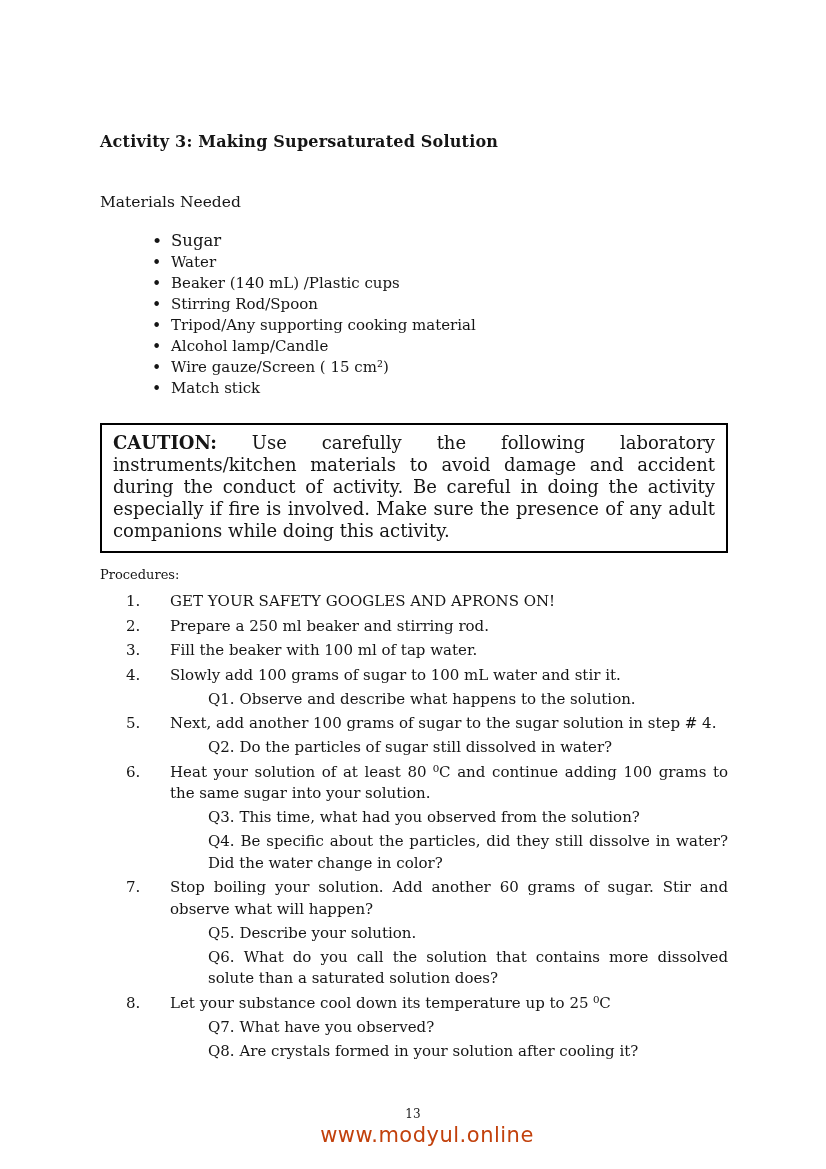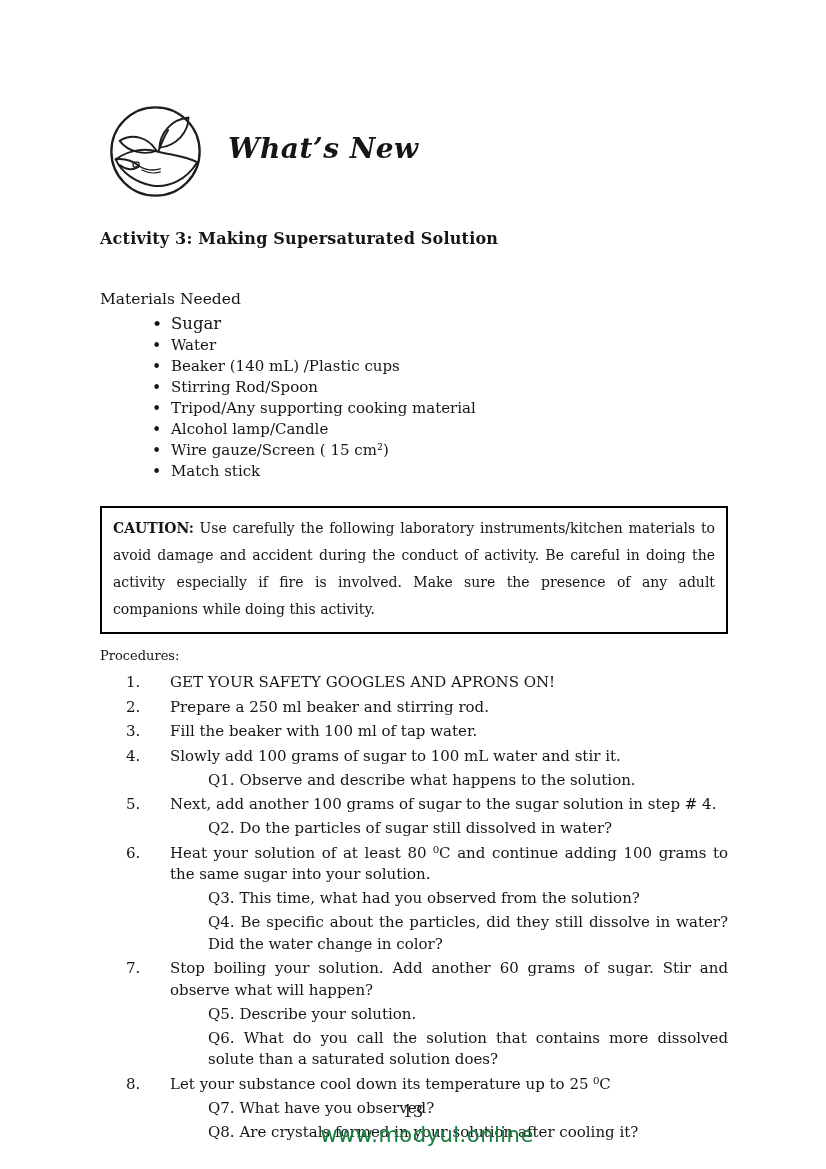--- a/index.html
+++ b/index.html
@@ -39,21 +39,21 @@
     font-weight: bold;
     letter-spacing: 0.2px;
   }
   
   .materials-heading {
     margin-top: 42px;
     font-size: 15.5px;
   }
   ul.materials {
     list-style: none;
-    margin: 5px 0 0 0;
+    margin: 19px 0 0 0;
     padding: 0 0 0 52px;
   }
   ul.materials li {
     position: relative;
     padding-left: 19px;
     font-size: 15px;
     line-height: 21px;
   }
   ul.materials li.lg { font-size: 16.5px; line-height: 22px; }
   ul.materials li::before {
@@ -63,22 +63,22 @@
     top: 0;
     font-size: 1.05em;
   }
   
   .caution-box {
     margin-top: 24px;
     border: 2px solid #000;
     padding: 7px 11px 9px 11px;
   }
   .caution-text {
-    font-size: 14px;
-    line-height: 27px;
+    font-size: 18px;
+    line-height: 22px;
     text-align: justify;
   }
   .caution-label { font-weight: bold; }
   
   .procedures-heading {
     margin-top: 14px;
     font-size: 13px;
   }
   .steps {
     margin-top: 9px;
@@ -107,61 +107,37 @@
   .question:last-child { margin-bottom: 0; }
   
   .footer {
     position: absolute;
     left: 0;
     right: 0;
     bottom: 22px;
     text-align: center;
   }
   .page-number {
-    font-size: 16px;
+    font-size: 12px;
     color: #1a1a1a;
   }
   .watermark {
     margin-top: 2px;
     font-family: "DejaVu Sans", sans-serif;
     font-size: 21px;
     letter-spacing: 0.5px;
-    color: #15803d;
+    color: #c2410c;
     padding-left: 28px;
   }
 </style>
 </head>
 <body>
 
 <div class="content">
 
-  <div class="header">
-    <div class="logo">
-      <svg viewBox="0 0 100 100" fill="none" stroke="#1d1d1d" stroke-width="2" stroke-linecap="round" stroke-linejoin="round">
-        <circle cx="50" cy="50" r="45.5" stroke-width="2.4"></circle>
-
-        <path d="M54,46 C55,31 66,17 84,15 C84,30 72,44 54,46 Z"></path>
-
-        <path d="M51,49 C42,35 26,31 13,39 C22,51 40,54 51,49 Z"></path>
-
-        <path d="M53,50 C56,42 58,36 63,28"></path>
-
-        <path d="M9,58 C22,49 38,46 52,50 C67,54 79,54 93,61"></path>
-
-        <path d="M93,61 C82,79 64,88 46,85 C30,82 15,72 9,58"></path>
-
-        <path d="M9,58 C18,57 27,60 33,65 C28,70 19,69 13,64"></path>
-
-        <path d="M33,65 C40,69 48,70 55,68" stroke-width="1.4"></path>
-        <path d="M36,69 C42,72 49,73 55,71" stroke-width="1.2"></path>
-        <rect x="27" y="61" width="6" height="5" rx="1" stroke-width="1.4"></rect>
-      </svg>
-    </div>
-    <div class="page-title">What’s New</div>
-  </div>
 
   <div class="activity-title">Activity 3: Making Supersaturated Solution</div>
 
   <div class="materials-heading">Materials Needed</div>
   <ul class="materials">
     <li class="lg">Sugar</li>
     <li>Water</li>
     <li>Beaker (140 mL) /Plastic cups</li>
     <li>Stirring Rod/Spoon</li>
     <li>Tripod/Any supporting cooking material</li>

